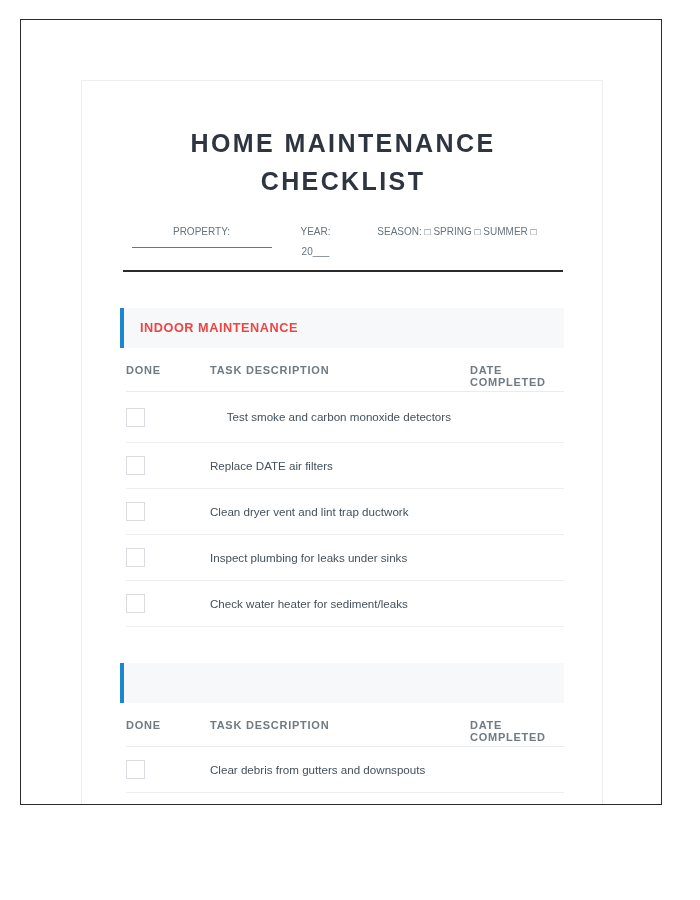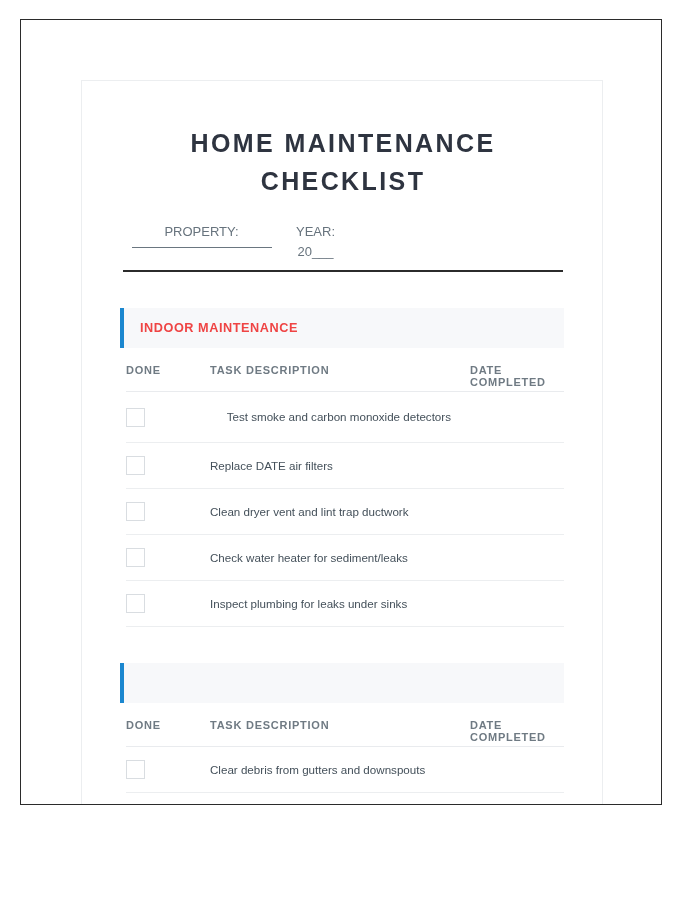--- a/index.html
+++ b/index.html
@@ -69,21 +69,21 @@
   .meta-row {
     display: flex;
     align-items: flex-start;
     justify-content: center;
     padding: 22px 40px 0 40px;
     box-sizing: border-box;
   }
 
   .meta-block {
     color: #67737d;
-    font-size: 13px;
+    font-size: 10px;
     line-height: 19px;
     text-align: center;
   }
 
   .meta-property { width: 150px; }
   .meta-year { width: 62px; margin-left: 8px; }
   .meta-season { width: 205px; margin-left: 8px; }
 
   .meta-label { display: block; }
 
@@ -206,20 +206,21 @@
             <span class="meta-label">PROPERTY:</span>
             <span class="blank-line"></span>
           </div>
 
           <div class="meta-block meta-year">
             <span class="meta-label">YEAR:</span>
             <span class="year-value">20___</span>
           </div>
 
           <div class="meta-block meta-season">
+            <span class="season-opts">SEASON: □ SPRING □ SUMMER □</span>
           </div>
 
         </div>
 
         <div class="header-rule"></div>
 
         <div class="section">
 
           <div class="section-header">
             <span class="section-accent"></span>
@@ -258,29 +259,29 @@
                 <span class="checkbox"></span>
               </div>
               <div class="cell-task">Clean dryer vent and lint trap ductwork</div>
               <div class="cell-date"></div>
             </div>
 
             <div class="task-row">
               <div class="cell-done">
                 <span class="checkbox"></span>
               </div>
+              <div class="cell-task">Inspect plumbing for leaks under sinks</div>
+              <div class="cell-date"></div>
+            </div>
+
+            <div class="task-row">
+              <div class="cell-done">
+                <span class="checkbox"></span>
+              </div>
               <div class="cell-task">Check water heater for sediment/leaks</div>
-              <div class="cell-date"></div>
-            </div>
-
-            <div class="task-row">
-              <div class="cell-done">
-                <span class="checkbox"></span>
-              </div>
-              <div class="cell-task">Inspect plumbing for leaks under sinks</div>
               <div class="cell-date"></div>
             </div>
 
           </div>
         </div>
 
         <div class="section">
 
           <div class="section-header">
             <span class="section-accent"></span>

